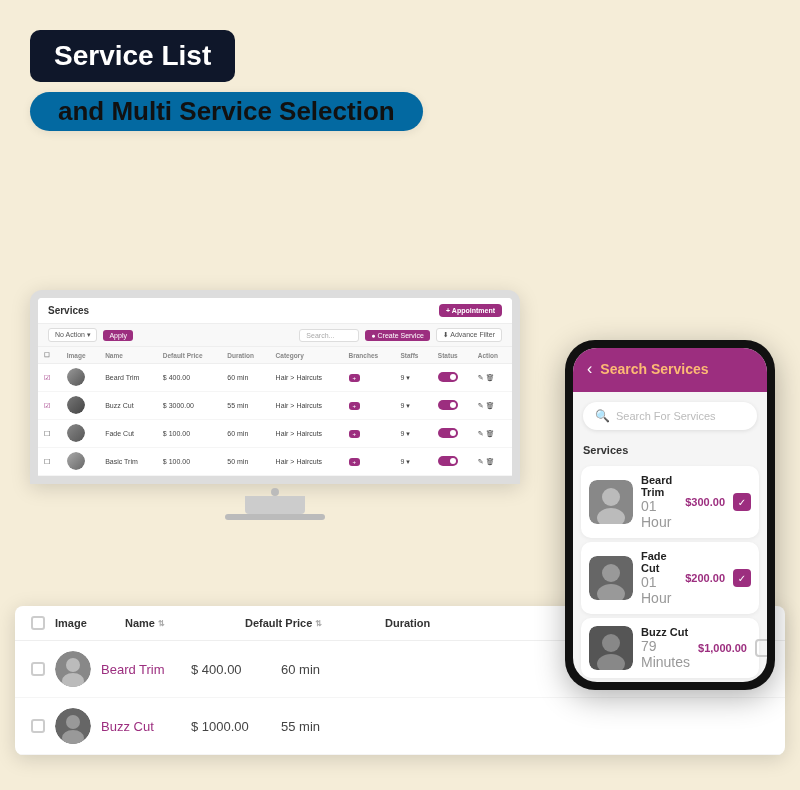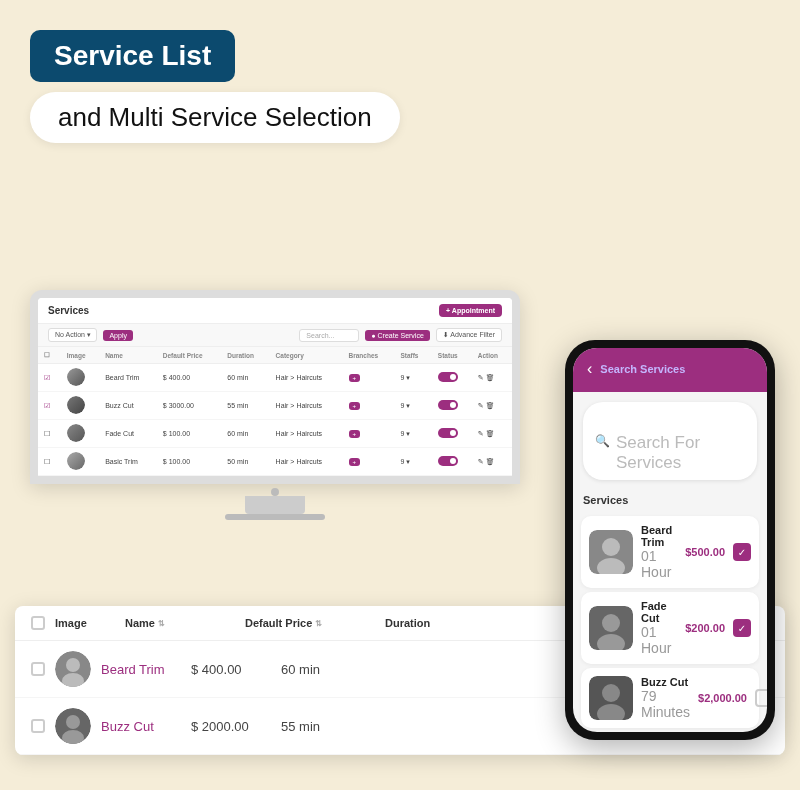--- a/index.html
+++ b/index.html
@@ -16,36 +16,36 @@
     
     .header-area {
       position: absolute;
       top: 30px;
       left: 30px;
       right: 30px;
     }
 
     .service-list-badge {
       display: inline-block;
-      background-color: #0c4a6e;
+      background-color: #0f172a;
       color: white;
       font-size: 28px;
       font-weight: 900;
       padding: 10px 24px;
       border-radius: 10px;
       margin-bottom: 10px;
     }
 
     .subtitle-pill {
       display: block;
-      background-color: #ffffff;
+      background-color: #0369a1;
       border-radius: 40px;
-      padding: 10px 28px;
+      padding: 4px 28px;
       font-size: 26px;
-      font-weight: 400;
+      font-weight: 700;
       color: #111;
       box-shadow: 0 2px 10px rgba(0,0,0,0.08);
       white-space: nowrap;
       width: fit-content;
     }
 
     
     .monitor-wrapper {
       position: absolute;
       top: 290px;
@@ -328,45 +328,44 @@
       align-items: center;
       gap: 8px;
     }
 
     .back-arrow {
       color: white;
       font-size: 16px;
     }
 
     .phone-title {
-      color: #c4b5fd;
-      font-size: 11px;
+      color: #fdba74;
+      font-size: 14px;
       font-weight: 700;
     }
 
     .phone-search-bar {
       background: white;
       margin: 10px;
       border-radius: 20px;
       padding: 7px 12px;
       display: flex;
       align-items: center;
       gap: 6px;
       box-shadow: 0 1px 4px rgba(0,0,0,0.1);
     }
 
     .search-icon-phone {
       color: #aaa;
       font-size: 12px;
     }
 
     .search-placeholder {
-      font-size: 17px;
+      font-size: 11px;
       color: #bbb;
-      margin-top: 24px;
     }
 
     .services-label {
       font-size: 11px;
       font-weight: 700;
       color: #333;
       padding: 4px 10px 6px;
     }
 
     .service-card {
@@ -572,21 +571,21 @@
   <div class="dt-row">
     <div class="dt-checkbox"></div>
     <div class="dt-avatar">
       <svg viewBox="0 0 36 36" class="barber-svg">
         <circle cx="18" cy="18" r="18" fill="#666"></circle>
         <circle cx="18" cy="14" r="7" fill="#999"></circle>
         <ellipse cx="18" cy="30" rx="11" ry="8" fill="#999"></ellipse>
       </svg>
     </div>
     <div class="dt-name">Buzz Cut</div>
-    <div class="dt-price">$ 2000.00</div>
+    <div class="dt-price">$ 1000.00</div>
     <div class="dt-duration">55 min</div>
   </div>
 </div>
 
 <div class="phone-wrapper">
   <div class="phone-frame">
     <div class="phone-screen">
 
       <div class="phone-header">
         <span class="back-arrow">‹</span>
@@ -605,21 +604,21 @@
           <svg viewBox="0 0 44 44" style="width:100%;height:100%;border-radius:8px;">
             <rect width="44" height="44" fill="#888" rx="4"></rect>
             <circle cx="22" cy="17" r="9" fill="#bbb"></circle>
             <ellipse cx="22" cy="38" rx="14" ry="10" fill="#bbb"></ellipse>
           </svg>
         </div>
         <div class="service-card-info">
           <div class="service-card-name">Beard Trim</div>
           <div class="service-card-duration">01 Hour</div>
         </div>
-        <div class="service-card-price">$500.00</div>
+        <div class="service-card-price">$300.00</div>
         <div class="checkbox-selected">✓</div>
       </div>
 
       <div class="service-card">
         <div class="service-card-avatar">
           <svg viewBox="0 0 44 44" style="width:100%;height:100%;border-radius:8px;">
             <rect width="44" height="44" fill="#666" rx="4"></rect>
             <circle cx="22" cy="17" r="9" fill="#999"></circle>
             <ellipse cx="22" cy="38" rx="14" ry="10" fill="#999"></ellipse>
           </svg>
@@ -637,19 +636,19 @@
           <svg viewBox="0 0 44 44" style="width:100%;height:100%;border-radius:8px;">
             <rect width="44" height="44" fill="#555" rx="4"></rect>
             <circle cx="22" cy="17" r="9" fill="#888"></circle>
             <ellipse cx="22" cy="38" rx="14" ry="10" fill="#888"></ellipse>
           </svg>
         </div>
         <div class="service-card-info">
           <div class="service-card-name">Buzz Cut</div>
           <div class="service-card-duration">79 Minutes</div>
         </div>
-        <div class="service-card-price">$2,000.00</div>
+        <div class="service-card-price">$1,000.00</div>
         <div class="checkbox-unselected"></div>
       </div>
 
     </div>
   </div>
 </div>
 
 </body></html>

